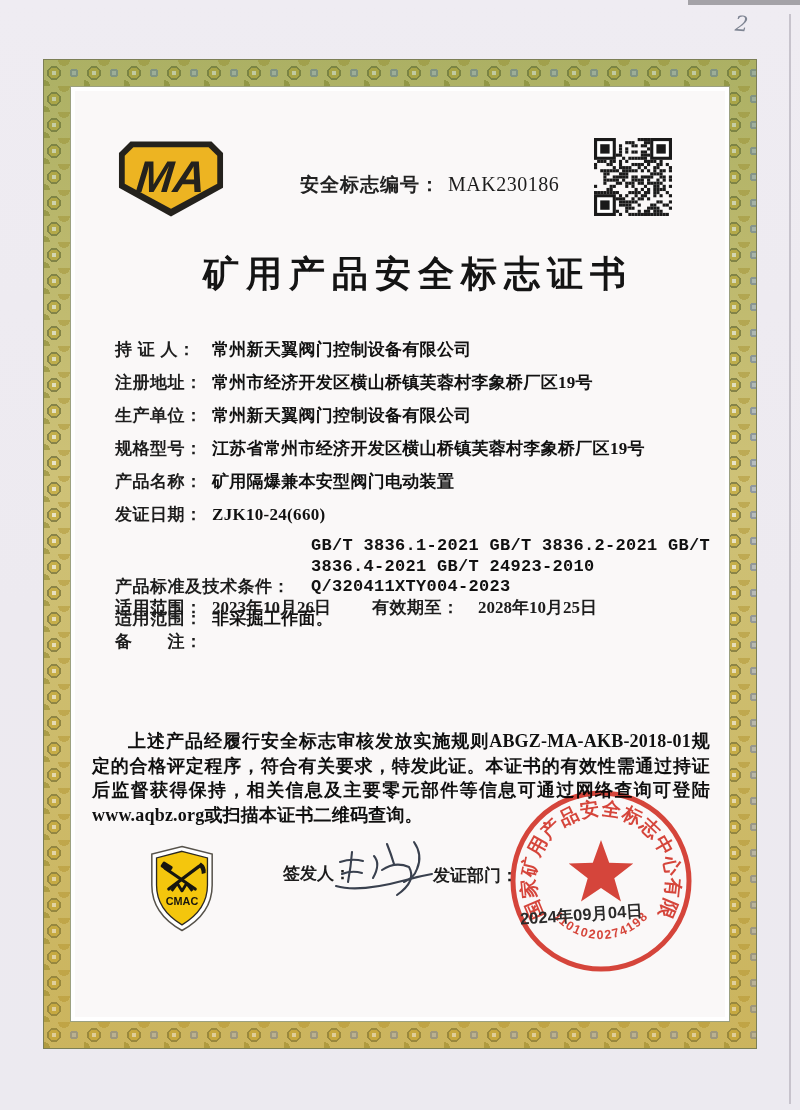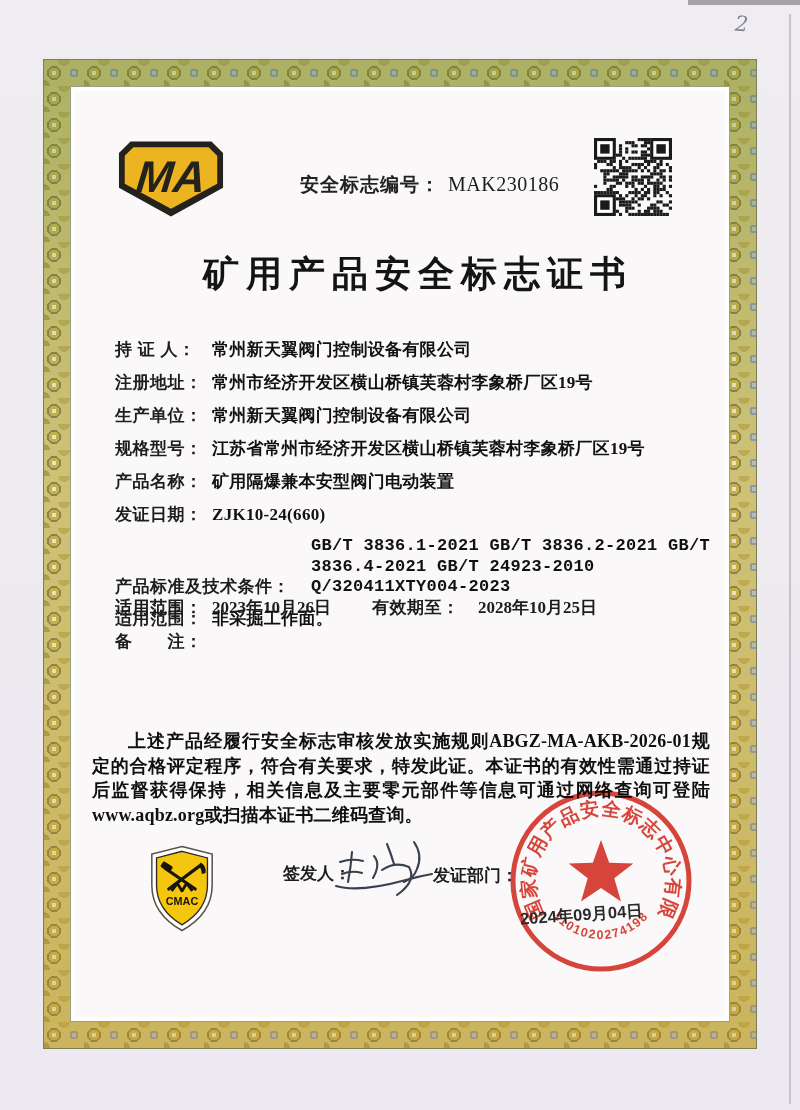--- a/index.html
+++ b/index.html
@@ -385,21 +385,21 @@
     <span class="lab lab-issue">适用范围：</span>
     <span class="val val-issue">2023年10月26日</span>
     <span class="lab lab-valid">有效期至：</span>
     <span class="val">2028年10月25日</span>
   </div>
 
   <div class="remark-row">
     <span>备　　注：</span><span class="serif"></span>
   </div>
 
-  <div class="statement">上述产品经履行安全标志审核发放实施规则ABGZ-MA-AKB-2026-01规定的合格评定程序，符合有关要求，特发此证。本证书的有效性需通过持证后监督获得保持，相关信息及主要零元部件等信息可通过网络查询可登陆www.aqbz.org或扫描本证书二维码查询。</div>
+  <div class="statement">上述产品经履行安全标志审核发放实施规则ABGZ-MA-AKB-2018-01规定的合格评定程序，符合有关要求，特发此证。本证书的有效性需通过持证后监督获得保持，相关信息及主要零元部件等信息可通过网络查询可登陆www.aqbz.org或扫描本证书二维码查询。</div>
 
   <svg class="cmac-logo" viewBox="0 0 70 92">
     <path d="M35,1 L67,9 V42 C67,64 53,80 35,90 C17,80 3,64 3,42 V9 Z" fill="#ffffff" stroke="#56524a" stroke-width="1.6"></path>
     <path d="M35,6 L62,13 V42 C62,61 50,75 35,84 C20,75 8,61 8,42 V13 Z" fill="#f4c60d" stroke="#2a2722" stroke-width="1.4"></path>
     <g stroke="#17150f" stroke-width="3.4" stroke-linecap="round" fill="none">
       <path d="M17,24 L49,46"></path>
       <path d="M53,22 L21,46"></path>
     </g>
     <rect x="13" y="19" width="12" height="7" rx="1.5" fill="#17150f" transform="rotate(32 19 22)"></rect>
     <path d="M55,18 q6,4 5,11 l-4,1 q0,-6 -4,-9 z" fill="#17150f"></path>

